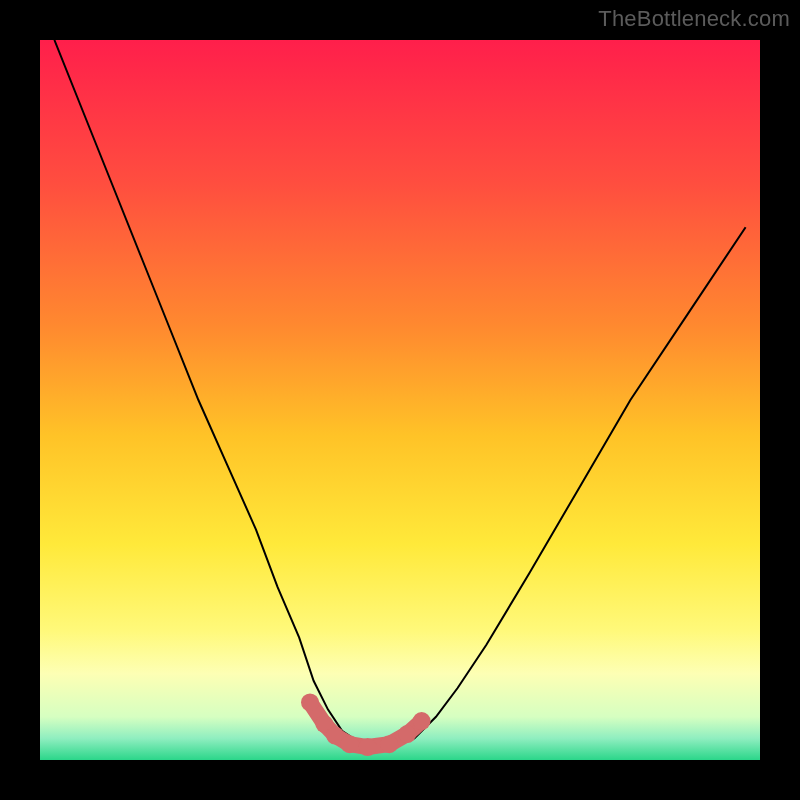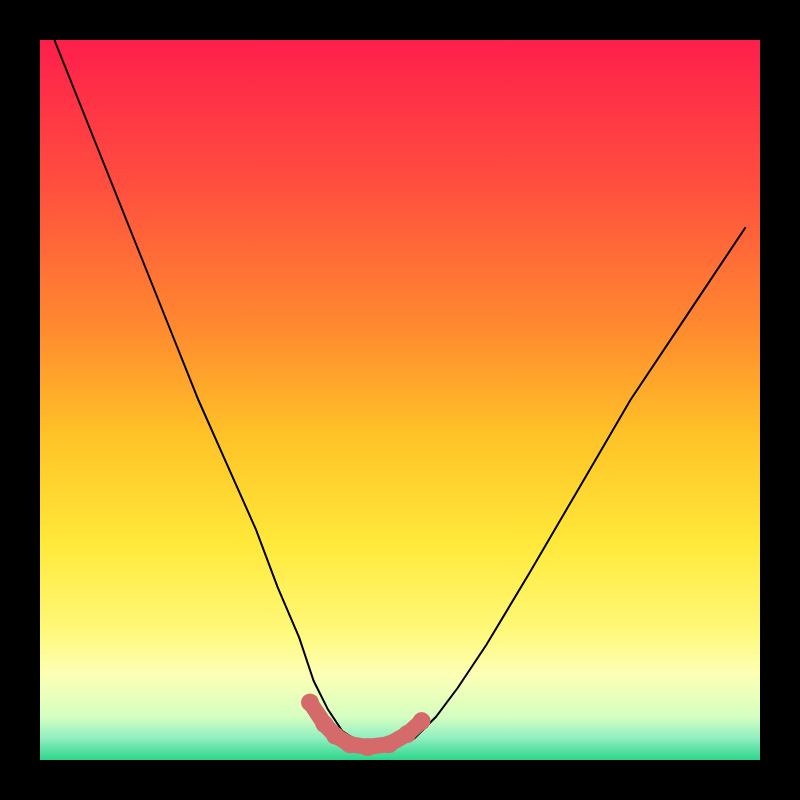--- a/index.html
+++ b/index.html
@@ -36,20 +36,21 @@
     font-weight: 500;
     letter-spacing: 0.2px;
   }
   svg { display: block; }
 </style>
 </head>
 <body>
 
 <div class="frame">
 
+  <div class="watermark">TheBottleneck.com</div>
 
   <div class="plot-area">
     <svg width="720" height="720" viewBox="0 0 720 720" xmlns="http://www.w3.org/2000/svg">
       <defs>
         <linearGradient id="bg-grad" x1="0" y1="0" x2="0" y2="1">
           <stop offset="0%" stop-color="#ff1f4b"></stop>
           <stop offset="20%" stop-color="#ff4e3f"></stop>
           <stop offset="40%" stop-color="#ff8a2f"></stop>
           <stop offset="55%" stop-color="#ffc327"></stop>
           <stop offset="70%" stop-color="#ffe93a"></stop>

